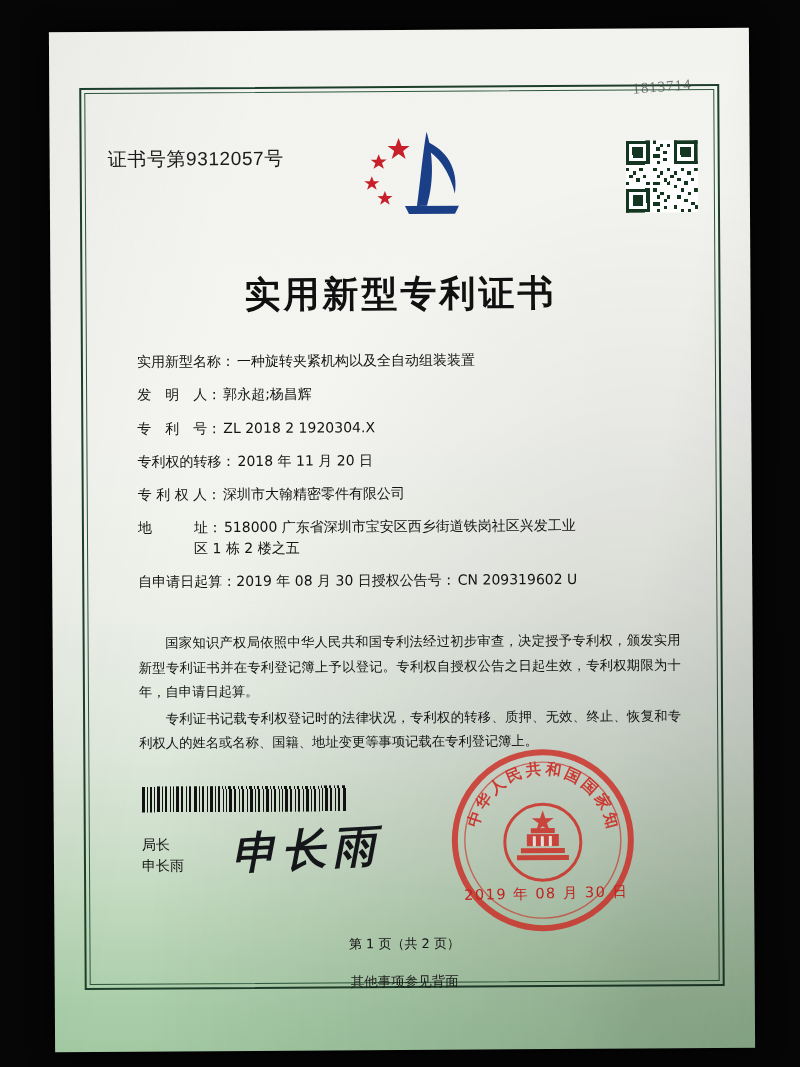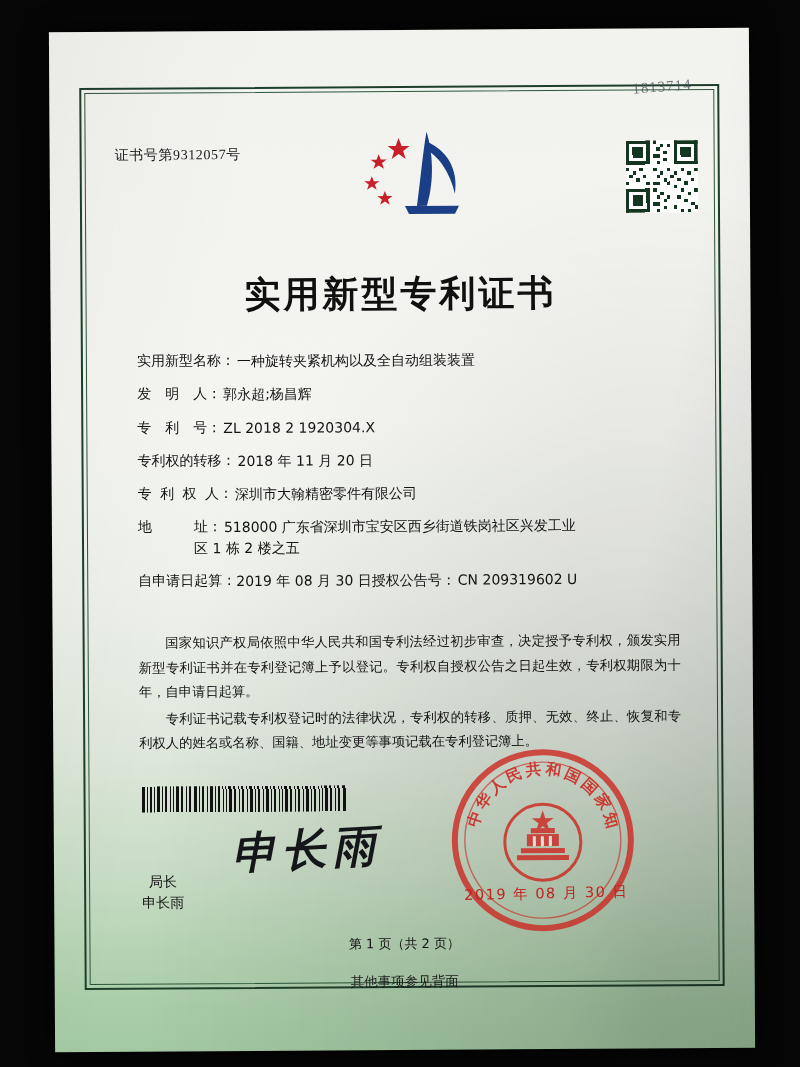--- a/index.html
+++ b/index.html
@@ -87,24 +87,24 @@
     font-family: "Liberation Serif", serif;
     font-size: 15px;
     color: #4c4c54;
     letter-spacing: 1px;
     transform: rotate(-4deg);
     opacity: 0.75;
   }
 
   .cert-no {
     position: absolute;
-    left: 65px;
+    left: 58px;
     top: 115px;
-    font-family: Liberation Serif, serif;
-    font-size: 14px;
+    font-family: Liberation Sans, sans-serif;
+    font-size: 19px;
     color: #1b1b1b;
     letter-spacing: 0.6px;
   }
 
   
   .emblem {
     position: absolute;
     left: 305px;
     top: 98px;
     width: 120px;
@@ -147,21 +147,20 @@
     margin-bottom: 13px;
     font-family: "DejaVu Sans", sans-serif;
     font-size: 14px;
     color: #141414;
     line-height: 1.45;
   }
   .row .lab {
     flex: 0 0 auto;
     white-space: pre;
     color: #141414;
-    font-family: Liberation Mono, monospace;
   }
   .row .val {
     flex: 1 1 auto;
     padding-left: 2px;
     color: #141414;
   }
   .row-inline { display: flex; }
   .row-inline .seg2 { }
 
   .addr-cont {
@@ -194,26 +193,25 @@
     left: 88px;
     top: 755px;
     width: 205px;
     height: 26px;
   }
 
   
   .sig-label {
     position: absolute;
     left: 88px;
-    top: 840px;
-    font-family: Liberation Sans, sans-serif;
+    top: 804px;
+    font-family: Liberation Mono, monospace;
     font-size: 14px;
     color: #141414;
     line-height: 1.5;
-    text-align: center;
   }
   .sig-hand {
     position: absolute;
     left: 178px;
     top: 790px;
     font-family: "Liberation Serif", serif;
     font-size: 44px;
     font-style: italic;
     font-weight: bold;
     color: #15161a;

